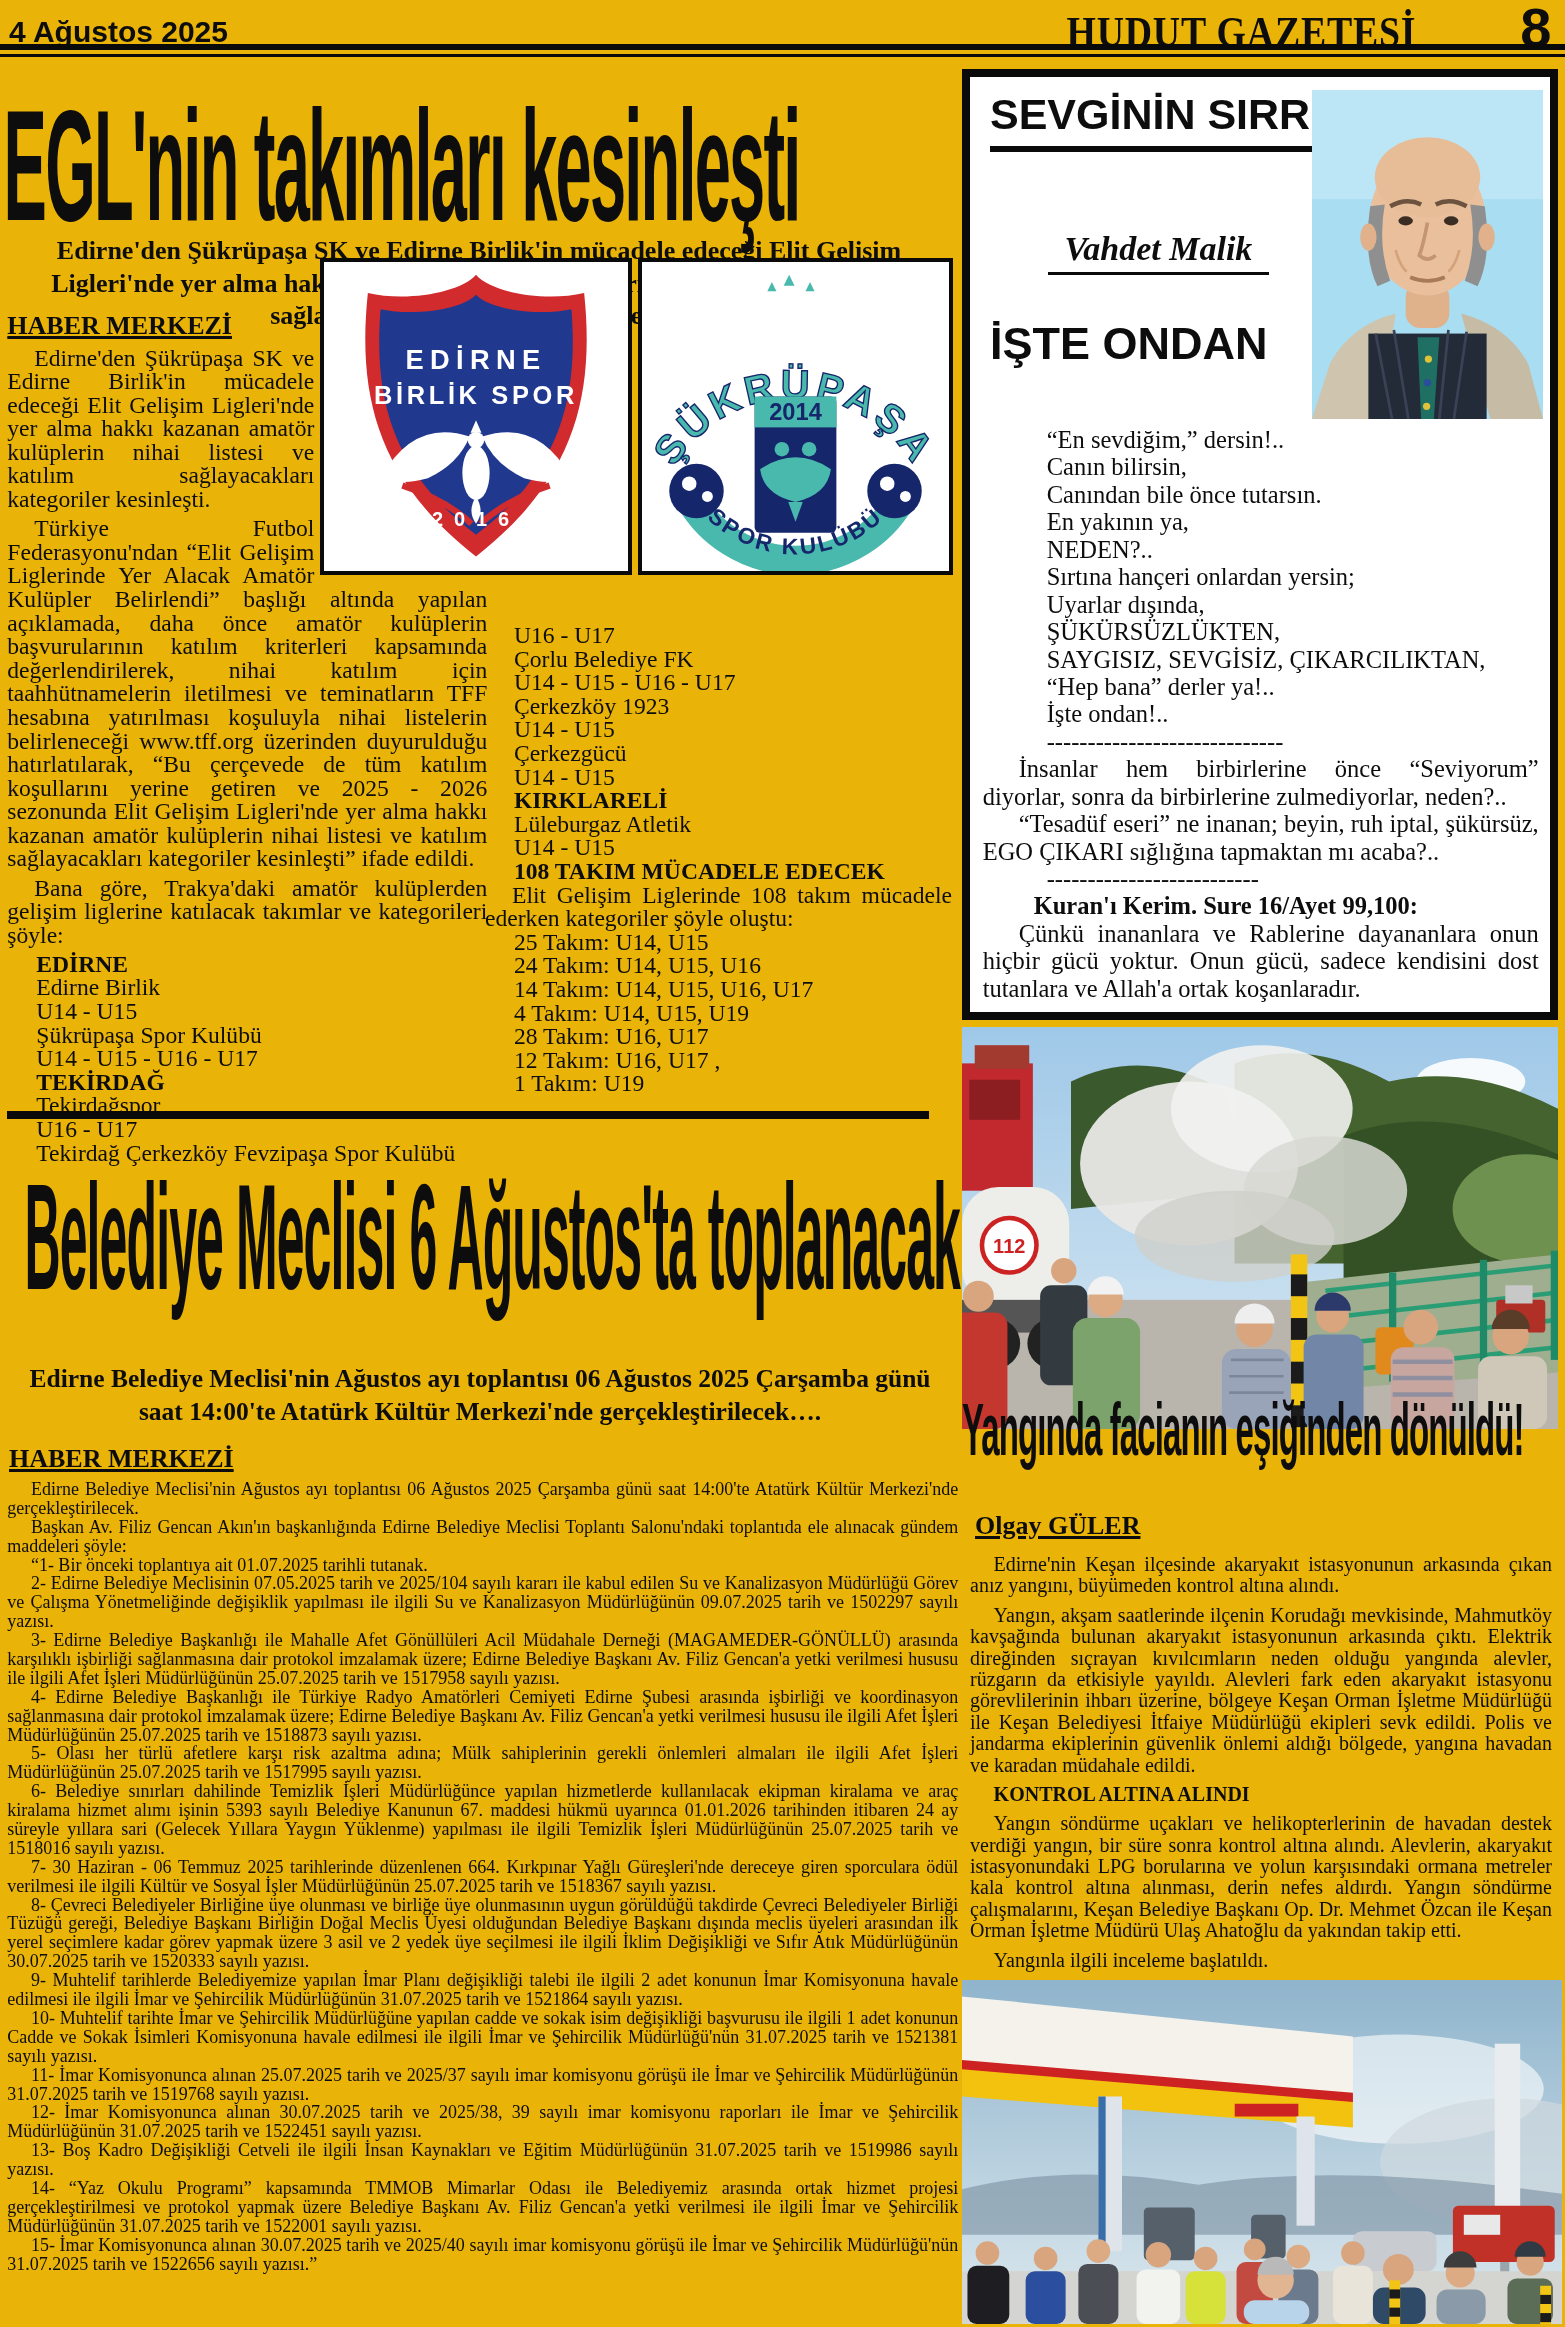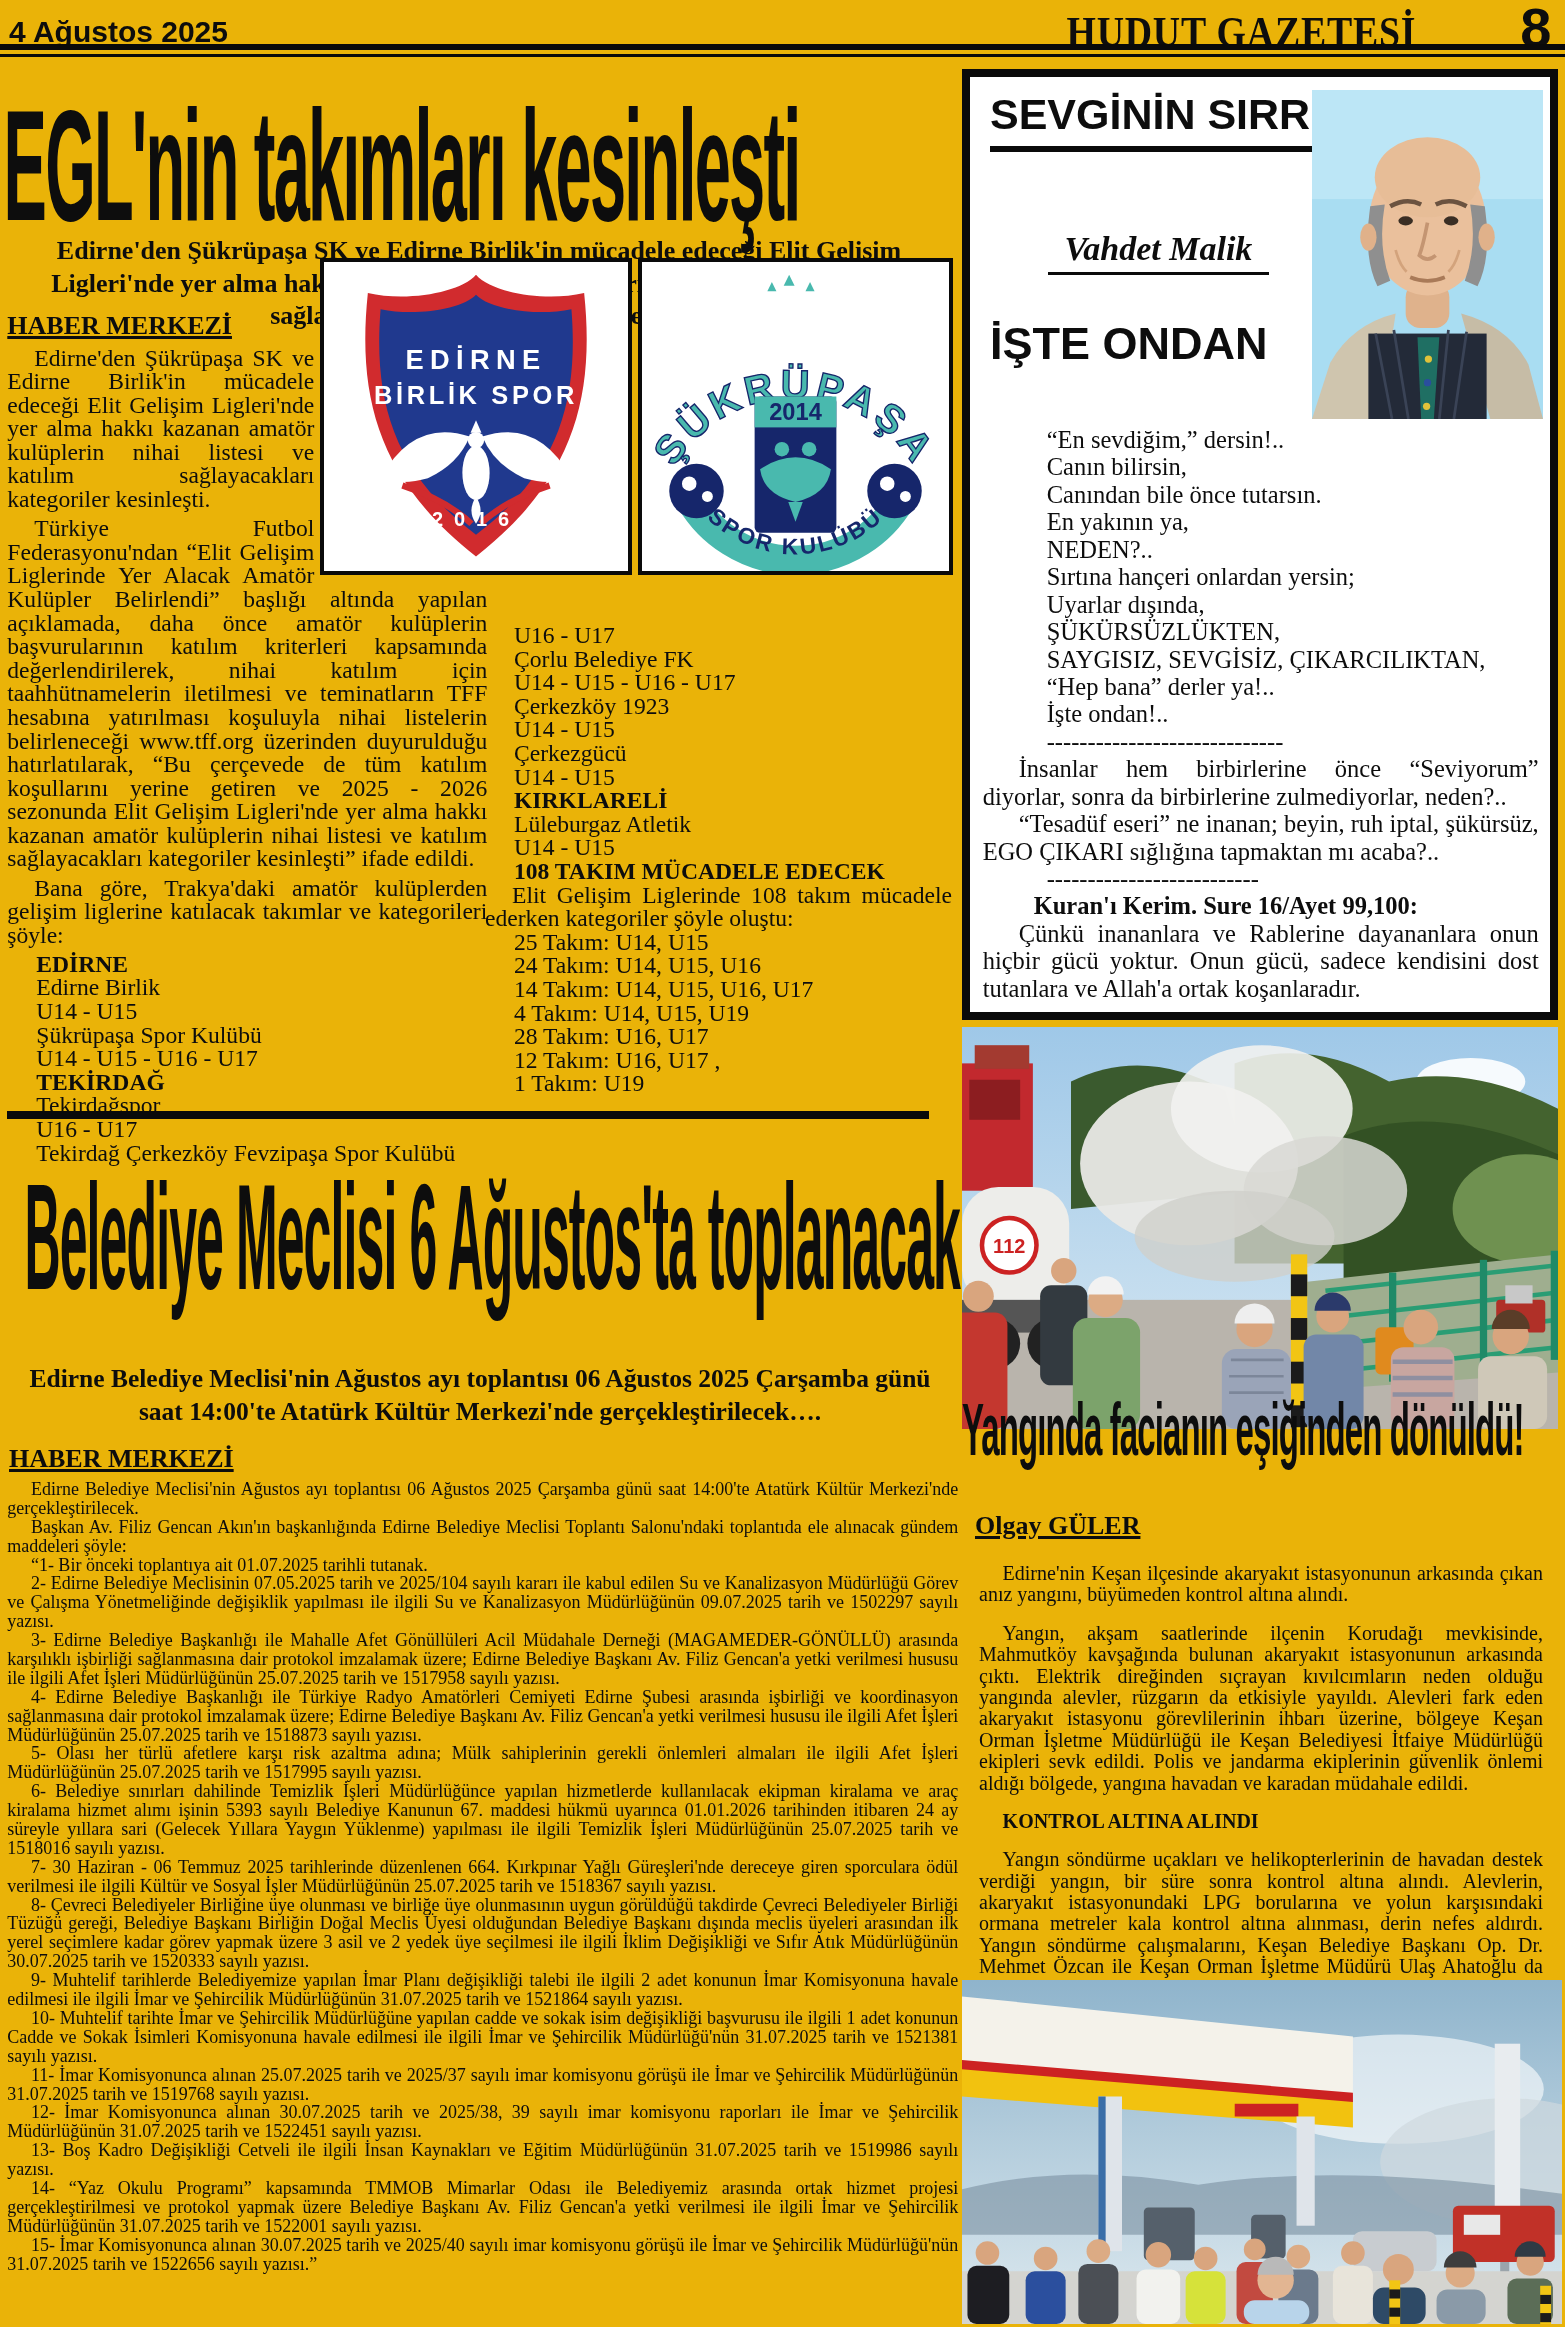--- a/index.html
+++ b/index.html
@@ -52,21 +52,21 @@
   .sev-flow .pl{padding-left:64px;}
   .sev-flow .prose{text-align:justify;text-indent:36px;}
   .sev-flow .vtitle{padding-left:51px;font-weight:bold;}
   
   .fire-photo{left:962px;top:1027px;width:596px;height:402px;}
   .h-yan-wrap{left:962px;top:1387px;width:600px;}
   .h-yan{display:inline-block;font:bold 33px "Liberation Sans",sans-serif;letter-spacing:-0.9px;
          white-space:nowrap;transform:scale(1,2.25);transform-origin:top center;}
   .yan-byline{left:975px;top:1511px;}
   .yan-body{left:962px;top:1546px;width:598px;font:20px/1.07 "Liberation Serif",serif;}
-  .yp{text-align:justify;text-indent:23.6px;margin:17px;}
+  .yp{text-align:justify;text-indent:23.6px;margin:8px;}
   .yan-sub{text-align:left;font-weight:bold;}
   .gas-photo{left:962px;top:1980px;width:600px;height:344px;}
   svg text{font-family:"Liberation Sans",sans-serif;}
 </style>
 </head>
 <body>
 
 <div class="page">
 
   <div class="abs date">4 Ağustos 2025</div>

